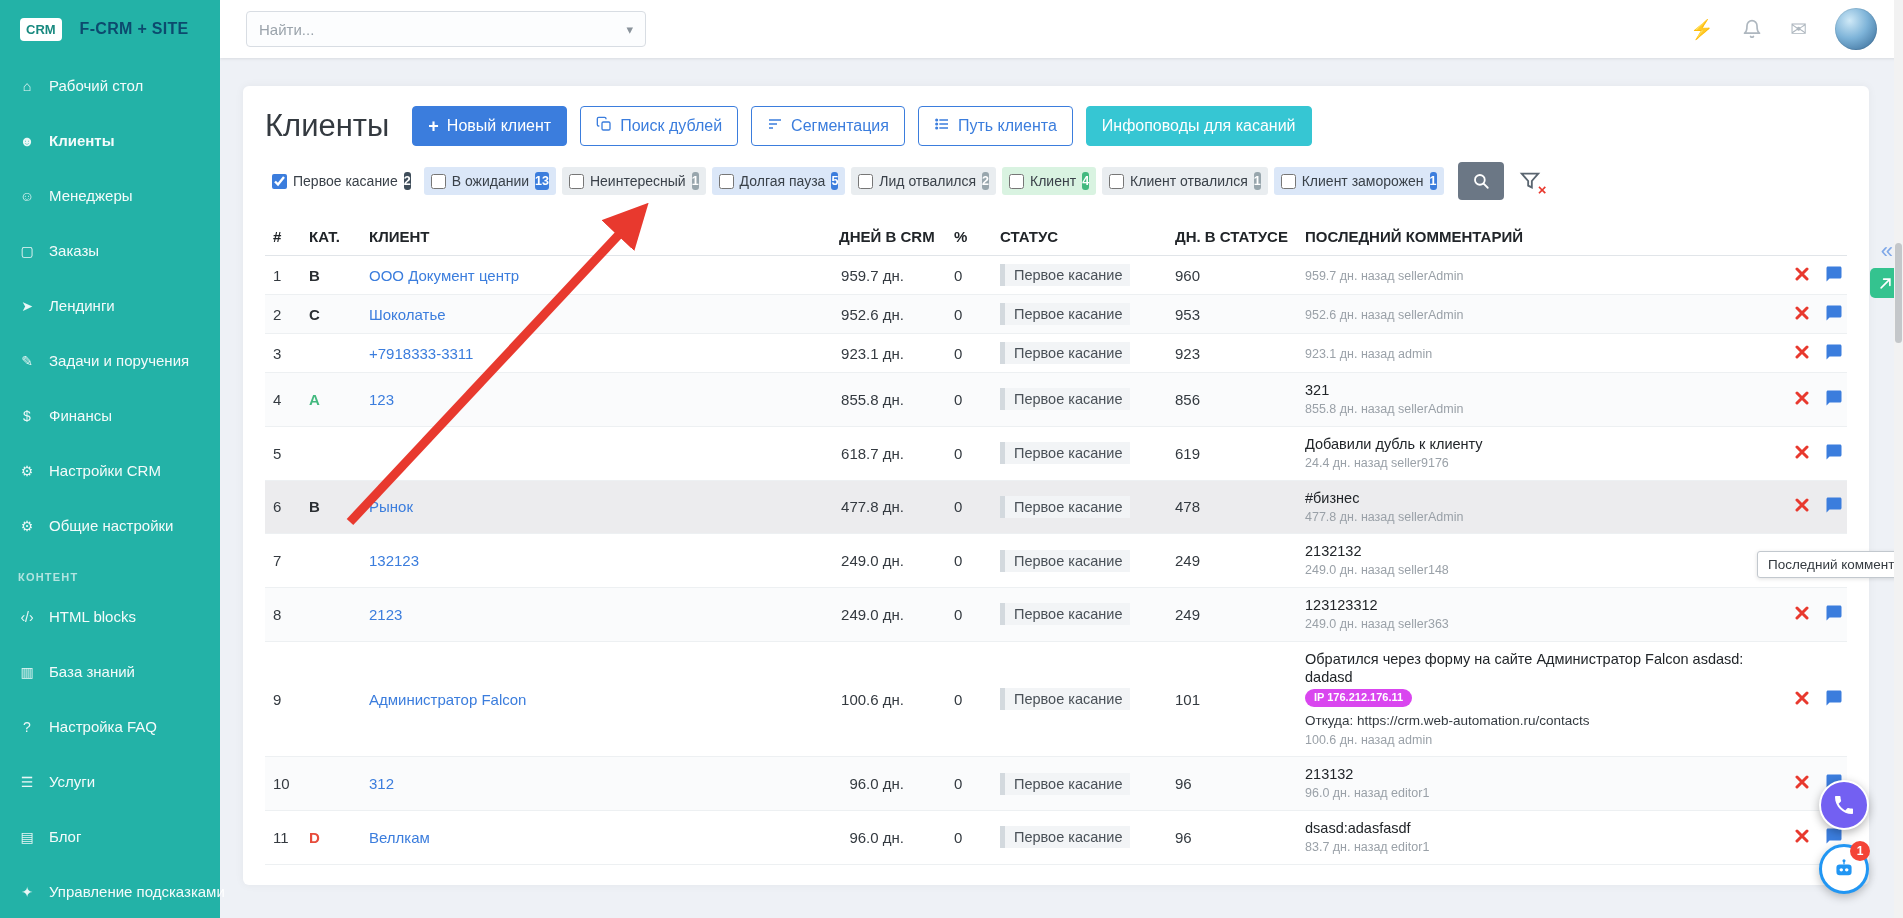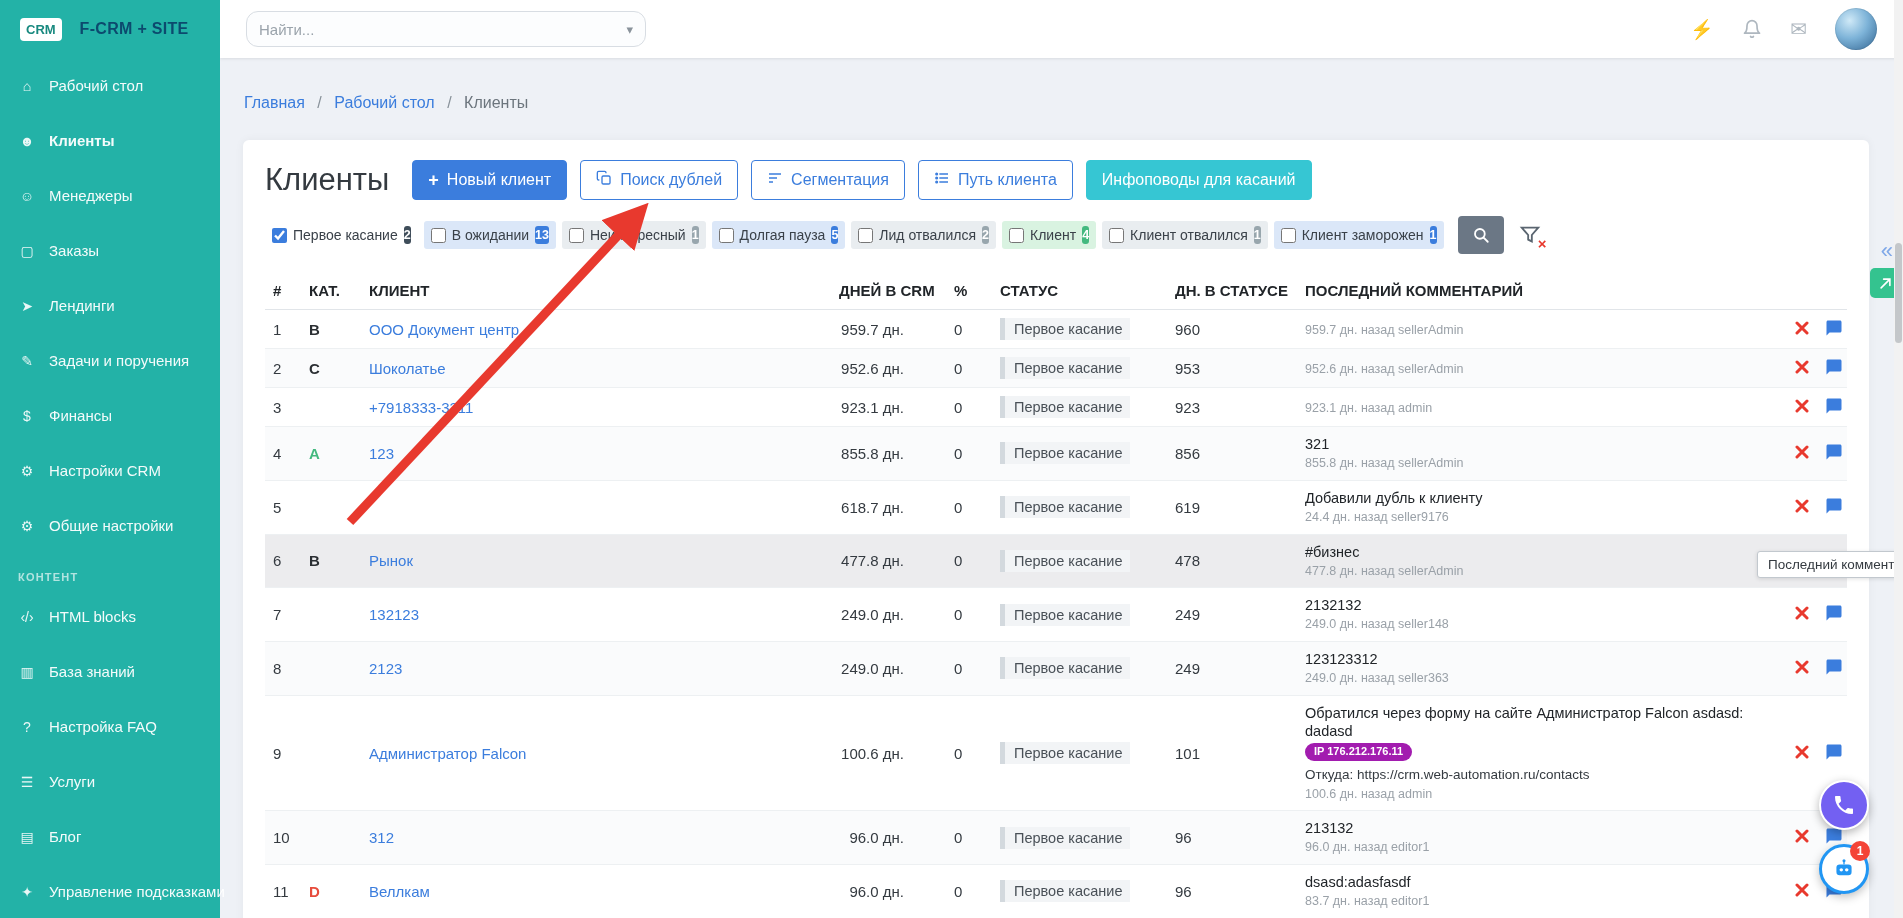--- a/index.html
+++ b/index.html
@@ -13,21 +13,21 @@
   .brand-title{color:#0c4a6e;font-weight:700;font-size:16px;letter-spacing:.3px;white-space:nowrap}
   .side-item{display:flex;align-items:center;gap:13px;padding:19px 18px;font-size:15px;
              color:rgba(255,255,255,.95);cursor:pointer;white-space:nowrap}
   .side-item.active{font-weight:700}
   .side-icon{width:18px;text-align:center;font-size:14px;opacity:.95;flex:0 0 18px}
   .side-section{padding:18px 18px 6px;font-size:11px;font-weight:700;letter-spacing:1.2px;color:rgba(255,255,255,.65)}
 
   
   .topbar{position:absolute;left:220px;right:0;top:0;height:58px;background:#fff;
           box-shadow:0 1px 3px rgba(0,0,0,.09);display:flex;align-items:center;padding:0 26px;z-index:15;box-sizing:border-box}
-  .search-select{width:400px;height:36px;border:1px solid #d8dde3;border-radius:12px;background:#fcfdfe;
+  .search-select{width:400px;height:36px;border:1px solid #d8dde3;border-radius:4px;background:#fcfdfe;
                  display:flex;align-items:center;justify-content:space-between;padding:0 12px;cursor:pointer;box-sizing:border-box}
   .search-ph{color:#9aa3ab;font-size:15px}
   .caret{color:#8a939b;font-size:13px}
   .topbar-right{margin-left:auto;display:flex;align-items:center;gap:28px}
   .tb-icon{font-size:20px;color:#aeb7bf;cursor:pointer;display:flex;align-items:center}
   .tb-icon.flash{color:#f7b500;font-size:19px}
   .avatar{width:42px;height:42px;border-radius:50%;cursor:pointer;
           background:radial-gradient(circle at 35% 30%,#cfe9f7 0%,#7db3d8 45%,#30628f 100%);
           box-shadow:inset 0 0 0 1px rgba(0,0,0,.08)}
 
@@ -72,21 +72,21 @@
                     color:#343a40;overflow:hidden}
   .clients-table tbody tr:nth-child(even) td{background:#fafbfc}
   .clients-table tbody tr.hover td{background:#ececee}
   .cat{font-weight:700}
   .client-link{color:#3b7ddd;cursor:pointer;text-decoration:none}
   .td-days{text-align:right;padding-right:42px !important;white-space:nowrap}
   .status-chip{display:inline-block;border-left:5px solid #d3d9de;background:#f2f4f6;
                padding:3px 8px 3px 9px;color:#495057;font-size:14.5px}
   .td-comment{line-height:1.25}
   .c-main{font-size:14.5px;color:#212529}
-  .ip-badge{display:inline-block;background:#a21caf;color:#fff;font-size:11px;font-weight:700;
+  .ip-badge{display:inline-block;background:#d946ef;color:#fff;font-size:11px;font-weight:700;
             padding:2px 9px;border-radius:9px;margin:3px 0}
   .c-origin{font-size:13.5px;color:#343a40;margin-top:3px}
   .c-meta{font-size:12.5px;color:#9aa1a8;margin-top:3px}
   .td-actions{text-align:right;white-space:nowrap;padding-right:4px !important}
   .x-btn{cursor:pointer;display:inline-block;vertical-align:middle;margin-right:12px}
   .bubble{cursor:pointer;display:inline-block;vertical-align:middle}
 
   
   .arrow-overlay{position:absolute;left:0;top:0;width:1903px;height:918px;z-index:40;pointer-events:none}
   .tooltip{position:absolute;left:1757px;top:551px;background:#fff;border:1px solid #c2c8ce;border-radius:3px;
@@ -200,27 +200,20 @@
           <path d="M18 8a6 6 0 0 0-12 0c0 7-3 9-3 9h18s-3-2-3-9"></path>
           <path d="M13.7 21a2 2 0 0 1-3.4 0"></path>
         </svg>
     </span>
     <span class="tb-icon">✉</span>
     <span class="avatar"></span>
   </div>
 </header>
 
 <main class="content">
-  <nav class="breadcrumb">
-    <span class="bc-link">Главная</span>
-    <span class="bc-sep">/</span>
-    <span class="bc-link">Рабочий стол</span>
-    <span class="bc-sep">/</span>
-    <span class="bc-current">Клиенты</span>
-  </nav>
 
   <section class="card">
     <div class="title-row">
       <h1 class="page-title">Клиенты</h1>
       <button class="btn btn-primary">
         <span class="plus">+</span>
         <span>Новый клиент</span>
       </button>
       <button class="btn btn-outline">
         <span><svg width="16" height="16" viewBox="0 0 24 24" fill="none" stroke="#3b7ddd" stroke-width="2">

